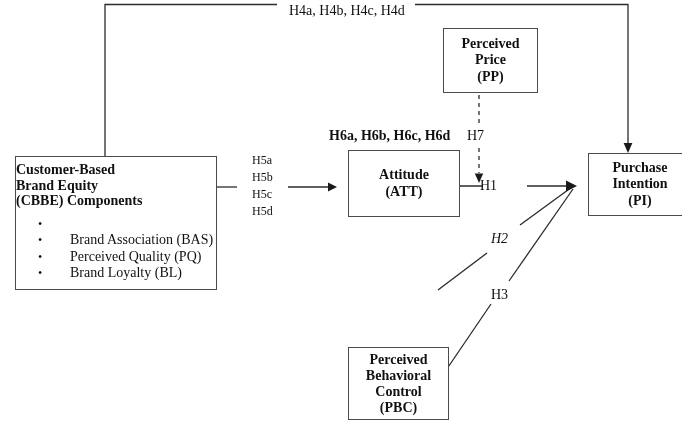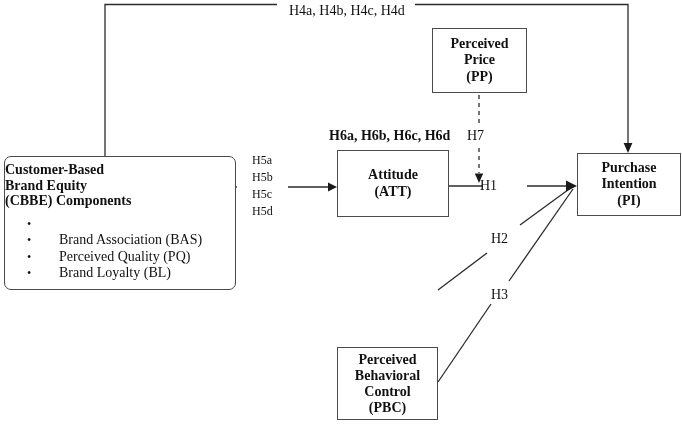--- a/index.html
+++ b/index.html
@@ -11,21 +11,21 @@
     color:#111111;
     overflow:hidden;
   }
   svg.lines{position:absolute;left:0;top:0;width:682px;height:427px;}
   .box{
     position:absolute;
     border:1.5px solid #4b4b4b;
     background:#ffffff;
     box-sizing:border-box;
     display:flex;flex-direction:column;
-    align-items:center;justify-content:center;
+    align-items:center;justify-content:center;margin-left:11px;
   }
   .box-title{
     font-weight:bold;
     font-size:14px;
     line-height:16.5px;
     text-align:center;
     white-space:pre-line;
   }
   
   #cbbe-box{justify-content:flex-start;align-items:stretch;padding-top:5px;}
@@ -75,21 +75,21 @@
       <path d="M509,281 L573,189"></path>
     </g>
     <g fill="#1a1a1a" stroke="none">
       <polygon points="628,153 623.6,143 632.4,143"></polygon>
       <polygon points="337,187 328,182.6 328,191.4"></polygon>
       <polygon points="577,186 566,180.5 566,191.5"></polygon>
       <polygon points="479,183 474.8,173.5 483.2,173.5"></polygon>
     </g>
   </svg>
 
-  <div class="box" id="cbbe-box" style="left:4px;top:156px;width:232px;height:134px;border-radius:7px;">
+  <div class="box" id="cbbe-box" style="left:4px;top:156px;width:202px;height:134px;">
     <div class="box-title center">Customer-Based
 Brand Equity
 (CBBE) Components</div>
     <div class="bullet-list">
       <div class="bullet-row">
         <span class="bullet">•</span>
       </div>
       <div class="bullet-row">
         <span class="bullet">•</span>
         <span>Brand Association (BAS)</span>
@@ -138,17 +138,17 @@
     <div>H5c</div>
     <div>H5d</div>
   </div>
 
   <div class="hlabel center" style="left:329px;top:127px;width:122px;">H6a, H6b, H6c, H6d</div>
 
   <div class="hlabel" style="left:467px;top:127px;text-align:center;">H7</div>
 
   <div class="hlabel" style="left:480px;top:177px;font-family:Liberation Serif, serif;">H1</div>
 
-  <div class="hlabel" style="left:491px;top:230px;">H2</div>
+  <div class="hlabel" style="left:491px;top:230px;font-style:italic;">H2</div>
 
   <div class="hlabel" style="left:491px;top:286px;">H3</div>
 
 </div>
 
 </body></html>

